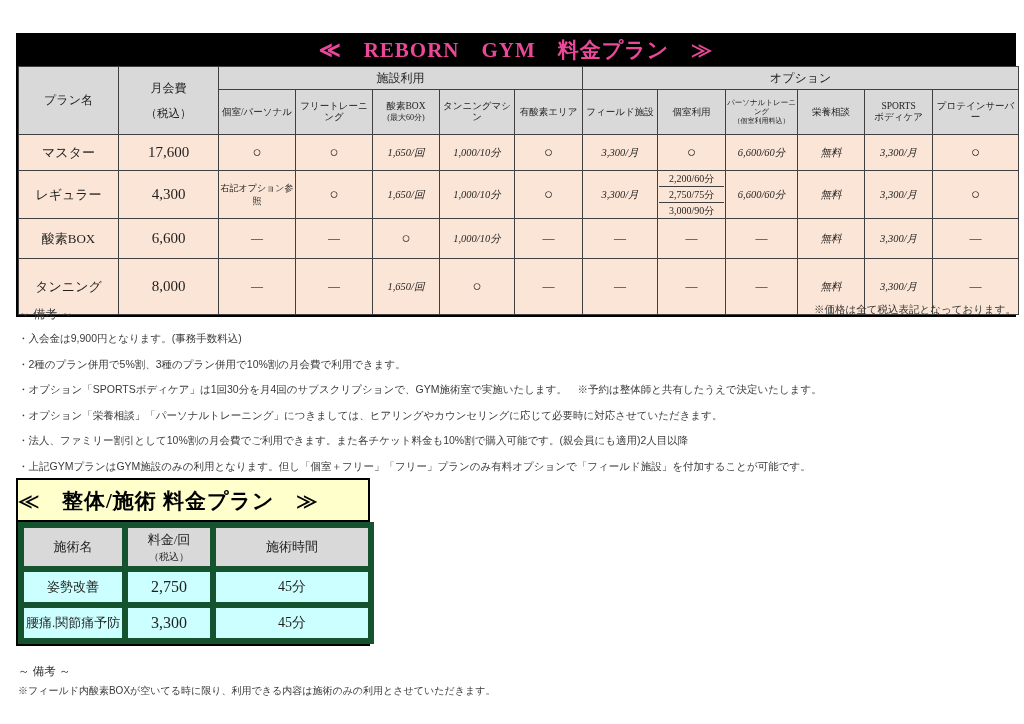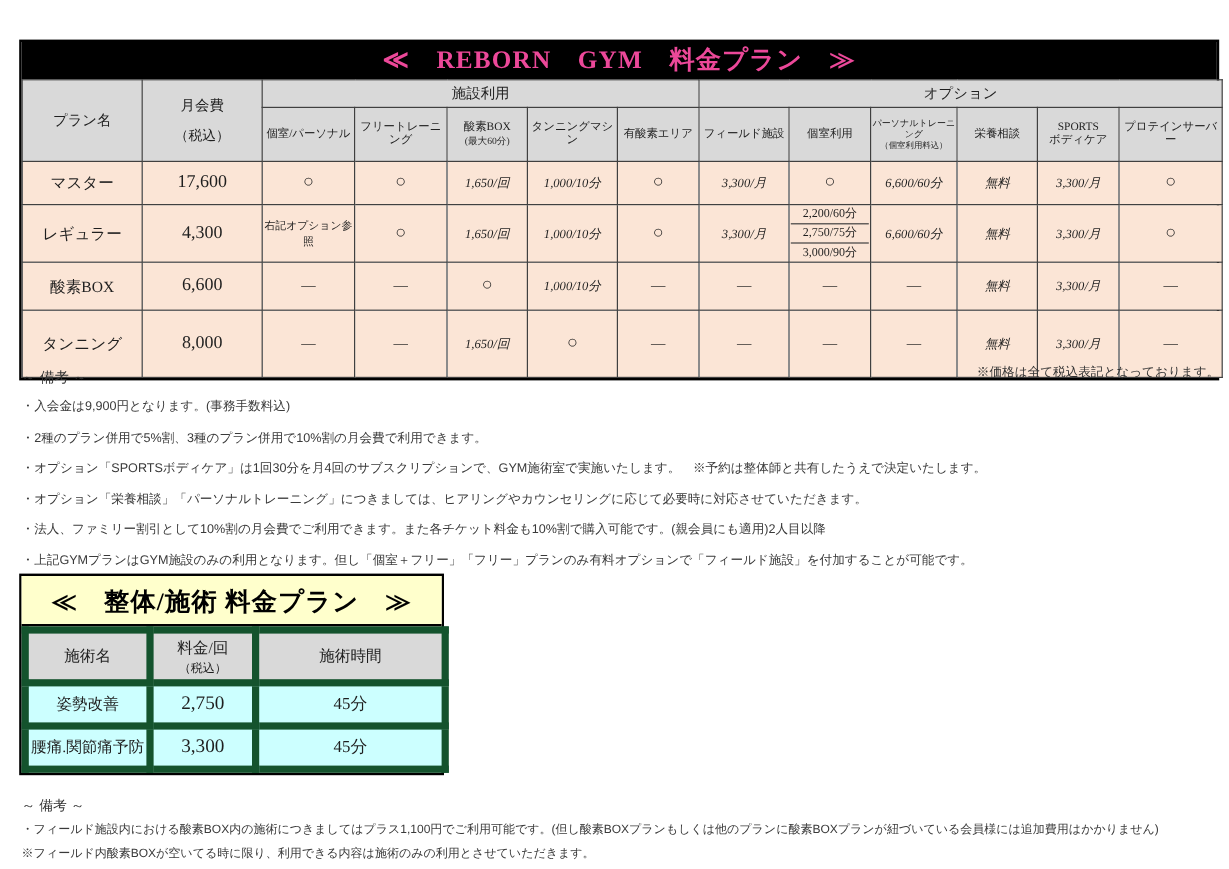--- a/index.html
+++ b/index.html
@@ -44,21 +44,21 @@
 
   
   .tax-note { position:absolute; right:8px; top:303px; font-size:10.5px; color:#333; }
   .gym-notes { position:absolute; left:18px; top:306px; width:995px; color:#3a3a3a; }
   .notes-heading { font-size:12px; margin-bottom:9px; color:#333; }
   .gym-notes .note-line { font-size:10.5px; margin-bottom:11.5px; }
 
   
   .seitai-wrap { position:absolute; left:16px; top:478px; width:354px; border:2px solid #000; background:#fff; }
   .seitai-title {
-    background:#ffffcc; border-bottom:2px solid #000; text-align:center; height:42px; line-height:42px;
+    background:#ffffcc; border-bottom:2px solid #000; text-align:left; height:42px; line-height:42px;
     font-family:"Liberation Serif","DejaVu Serif",serif; font-size:21px; font-weight:bold; letter-spacing:1px; color:#000;
   }
   table.seitai { border-collapse:collapse; table-layout:fixed; width:100%; font-family:"Liberation Serif","DejaVu Serif",serif; }
   table.seitai td { border:6px solid #14532d; text-align:center; vertical-align:middle; padding:0 1px; }
   table.seitai tr.s-hdr td { background:#d9d9d9; height:44px; font-size:13px; }
   .s-price-sub { font-size:10px; margin-top:1px; }
   table.seitai tr.s-data td { background:#ccffff; height:36px; }
   .s-name { font-size:13px; }
   .s-price { font-size:16px; }
   .s-time { font-size:14px; }
@@ -236,17 +236,16 @@
         <td class="s-name">腰痛.関節痛予防</td>
         <td class="s-price">3,300</td>
         <td class="s-time">45分</td>
       </tr>
     </tbody>
       </table>
   </div>
 
   <div class="seitai-notes">
     <div class="notes-heading">～ 備考 ～</div>
-    <div class="note-line">・フィールド施設内における酸素BOX内の施術につきましてはプラス1,100円でご利用可能です。(但し酸素BOXプランもしくは他のプランに酸素BOXプランが紐づいている会員様には追加費用はかかりません)</div>
     <div class="note-line">※フィールド内酸素BOXが空いてる時に限り、利用できる内容は施術のみの利用とさせていただきます。</div>
   </div>
 
 </div>
 
 </body></html>

